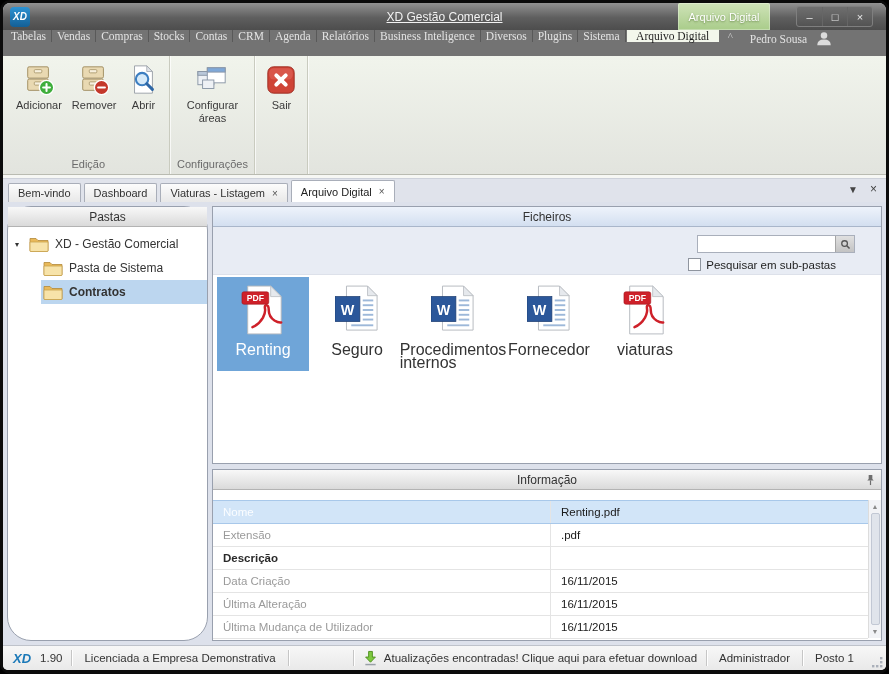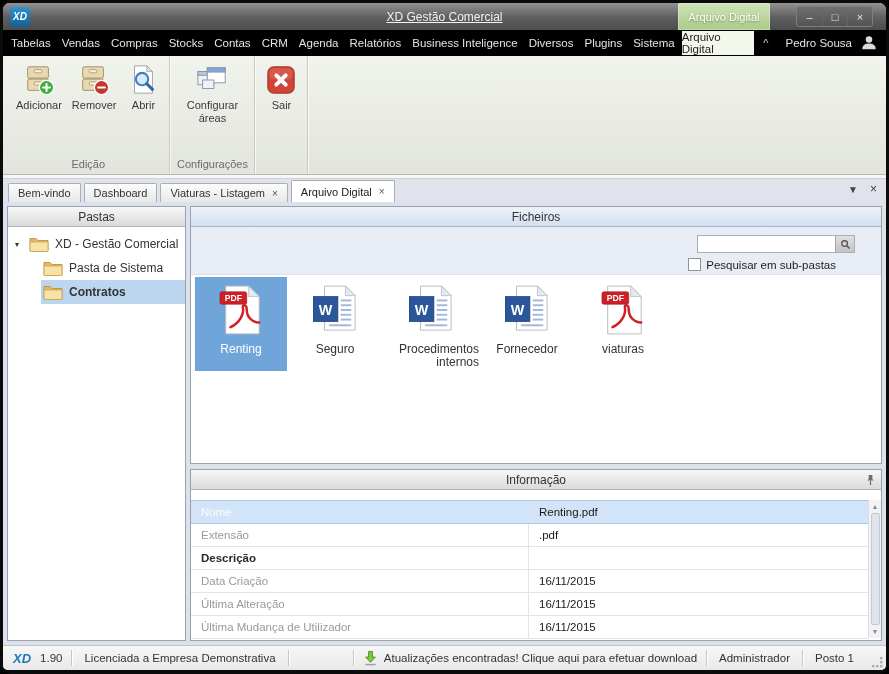--- a/index.html
+++ b/index.html
@@ -10,21 +10,21 @@
   
   .titlebar { height:27px; flex:none; background:linear-gradient(#929292,#5e5e5e 55%,#4d4d4d); display:flex; align-items:center; position:relative; }
   .app-logo { width:20px; height:20px; margin-left:7px; border-radius:4px; background:linear-gradient(#2d93d3,#135f96); color:#fff; font-weight:bold; font-style:italic; font-size:10px; display:flex; align-items:center; justify-content:center; z-index:2; }
   .title-text { position:absolute; left:0; right:0; text-align:center; color:#f2f2f2; font-size:12px;text-decoration:underline; }
   .ctx-tab { position:absolute; right:116px; top:0; width:92px; height:27px; background:linear-gradient(#cfe3b8,#a9cc8a); color:#fff; font-size:11px; display:flex; align-items:center; justify-content:center; border-radius:2px 2px 0 0; box-shadow:inset 0 0 0 1px rgba(255,255,255,.3); text-shadow:0 1px 2px rgba(80,110,50,.7); z-index:2; }
   .win-controls { position:absolute; right:13px; top:3px; height:21px; display:flex; background:linear-gradient(#6f6f6f,#535353); border:1px solid #7f7f7f; border-radius:3px; overflow:hidden; z-index:2; }
   .win-btn { width:25px; display:flex; align-items:center; justify-content:center; color:#e8e8e8; font-size:11px; border-left:1px solid #666; }
   .win-btn:first-child { border-left:none; }
 
   
-  .menubar { height:26px; flex:none; background:#000000; display:flex; align-items:center; color:#e3e3e3; font-size:11.5px; }
+  .menubar { height:26px; flex:none; background:#737373; display:flex; align-items:flex-start; color:#e3e3e3; font-size:11.5px;font-family:Liberation Serif, serif; }
   .menu-item { padding:0 5px; display:flex; align-items:center; border-right:1px solid rgba(0,0,0,.22); white-space:nowrap; }
   .menu-item:first-child { padding-left:8px; }
   .menu-active { width:92px; background:#f3f7ec; color:#1e1e1e; display:flex; align-items:center; justify-content:center; margin-left:1px; }
   .menu-caret { padding:0 9px; display:flex; align-items:center; color:#cfcfcf; font-size:11px; }
   .menu-user { display:flex; align-items:center; gap:8px; padding:0 8px; white-space:nowrap; }
 
   
   .ribbon { height:119px; flex:none; background:linear-gradient(#f1f4ec,#e2e4de); border-bottom:1px solid #b9bbb1; display:flex; padding-left:4px; }
   .rb-group { display:flex; flex-direction:column; border-right:1px solid #c9cbbf; box-shadow:1px 0 0 rgba(255,255,255,.7); }
   .rb-buttons { flex:1; display:flex; align-items:flex-start; padding:6px 4px 0 4px; }
@@ -41,42 +41,42 @@
   .dtab .x { margin-left:7px; color:#555; font-size:10px; }
   .strip-icons { position:absolute; right:9px; top:5px; display:flex; gap:12px; color:#444; font-size:10px; }
 
   
   .content { flex:1; min-height:0; background:#dde1eb; display:flex; padding:4px; gap:4px; }
   .panel { background:#fff; border:1px solid #99a0ae; display:flex; flex-direction:column; min-height:0; }
   .panel-hd { height:20px; flex:none; background:linear-gradient(#f8f8f8,#dadada); border-bottom:1px solid #b3b3b3; display:flex; align-items:center; justify-content:center; font-size:12px; color:#333; position:relative; }
   .panel-hd.blue { background:linear-gradient(#eef3fb,#d3dff0); border-bottom:1px solid #a9b6ca; }
   .pin { position:absolute; right:5px; top:4px; }
 
-  .left-panel { width:179px; flex:none; }
+  .left-panel { width:201px; flex:none;border-radius:24px; }
   .tree { padding-top:5px; font-size:12px; color:#333; }
   .tree-row { height:24px; display:flex; align-items:center; }
   .tree-row .exp { width:12px; margin-left:7px; font-size:8px; color:#333; }
   .tree-row .folder-ic { width:20px; height:16px; margin:0 6px 0 2px; flex:none; }
   .tree-row.child { margin-left:33px; }
   .tree-row.selected { background:#bcd6ef; font-weight:bold; }
 
   .right-col { flex:1; display:flex; flex-direction:column; gap:5px; min-width:0; }
   .files-panel { height:258px; flex:none; }
   .search-zone { height:48px; flex:none; background:#e8ecf4; position:relative; border-bottom:1px solid #dde1ea; }
   .search-box { position:absolute; top:8px; right:26px; width:158px; height:18px; background:#fff; border:1px solid #a9afbb; display:flex; }
   .search-input { flex:1; min-width:0; border:none; outline:none; font-size:11px; padding:0 4px; background:transparent; }
   .search-btn { width:19px; flex:none; background:linear-gradient(#e0e0e0,#c3c3c3); border-left:1px solid #a5a5a5; display:flex; align-items:center; justify-content:center; }
   .chk-row { position:absolute; top:31px; right:45px; display:flex; align-items:center; font-size:11.5px; color:#1e1e1e; }
   .checkbox { width:13px; height:13px; background:#fff; border:1px solid #8f959f; margin-right:5px; }
 
   .files-area { flex:1; display:flex; align-items:flex-start; padding:2px 0 0 4px; gap:6px; background:#fff; }
   .tile { width:84px; min-height:94px; display:flex; flex-direction:column; align-items:center; padding-top:8px; }
   .tile.selected { width:92px; background:#6fa5d8; }
   .tile .file-ic { width:44px; height:50px; flex:none; }
-  .tile .name { margin-top:8px; font-size:12px; color:#333; text-align:right; line-height:13px; }
+  .tile .name { margin-top:8px; font-size:16px; color:#333; text-align:left; line-height:13px; }
   .tile.selected .name { color:#fff; }
 
   .info-panel { flex:1; }
   .info-body { flex:1; position:relative; overflow:hidden; background:#fff; }
   .info-rows { position:absolute; left:0; top:10px; right:13px; }
   .irow { height:23px; display:flex; align-items:stretch; border-bottom:1px solid #e4e4e4; font-size:11.5px; }
   .irow .lbl { width:338px; flex:none; padding-left:10px; color:#9a9a9a; border-right:1px solid #e4e4e4; display:flex; align-items:center; }
   .irow .val { flex:1; padding-left:10px; color:#1a1a1a; display:flex; align-items:center; }
   .irow.bold .lbl { color:#2a2a2a; font-weight:bold; }
   .irow.selected { background:#d2e5f8; border-top:1px solid #a8c8ea; border-bottom:1px solid #a8c8ea; height:24px; }

